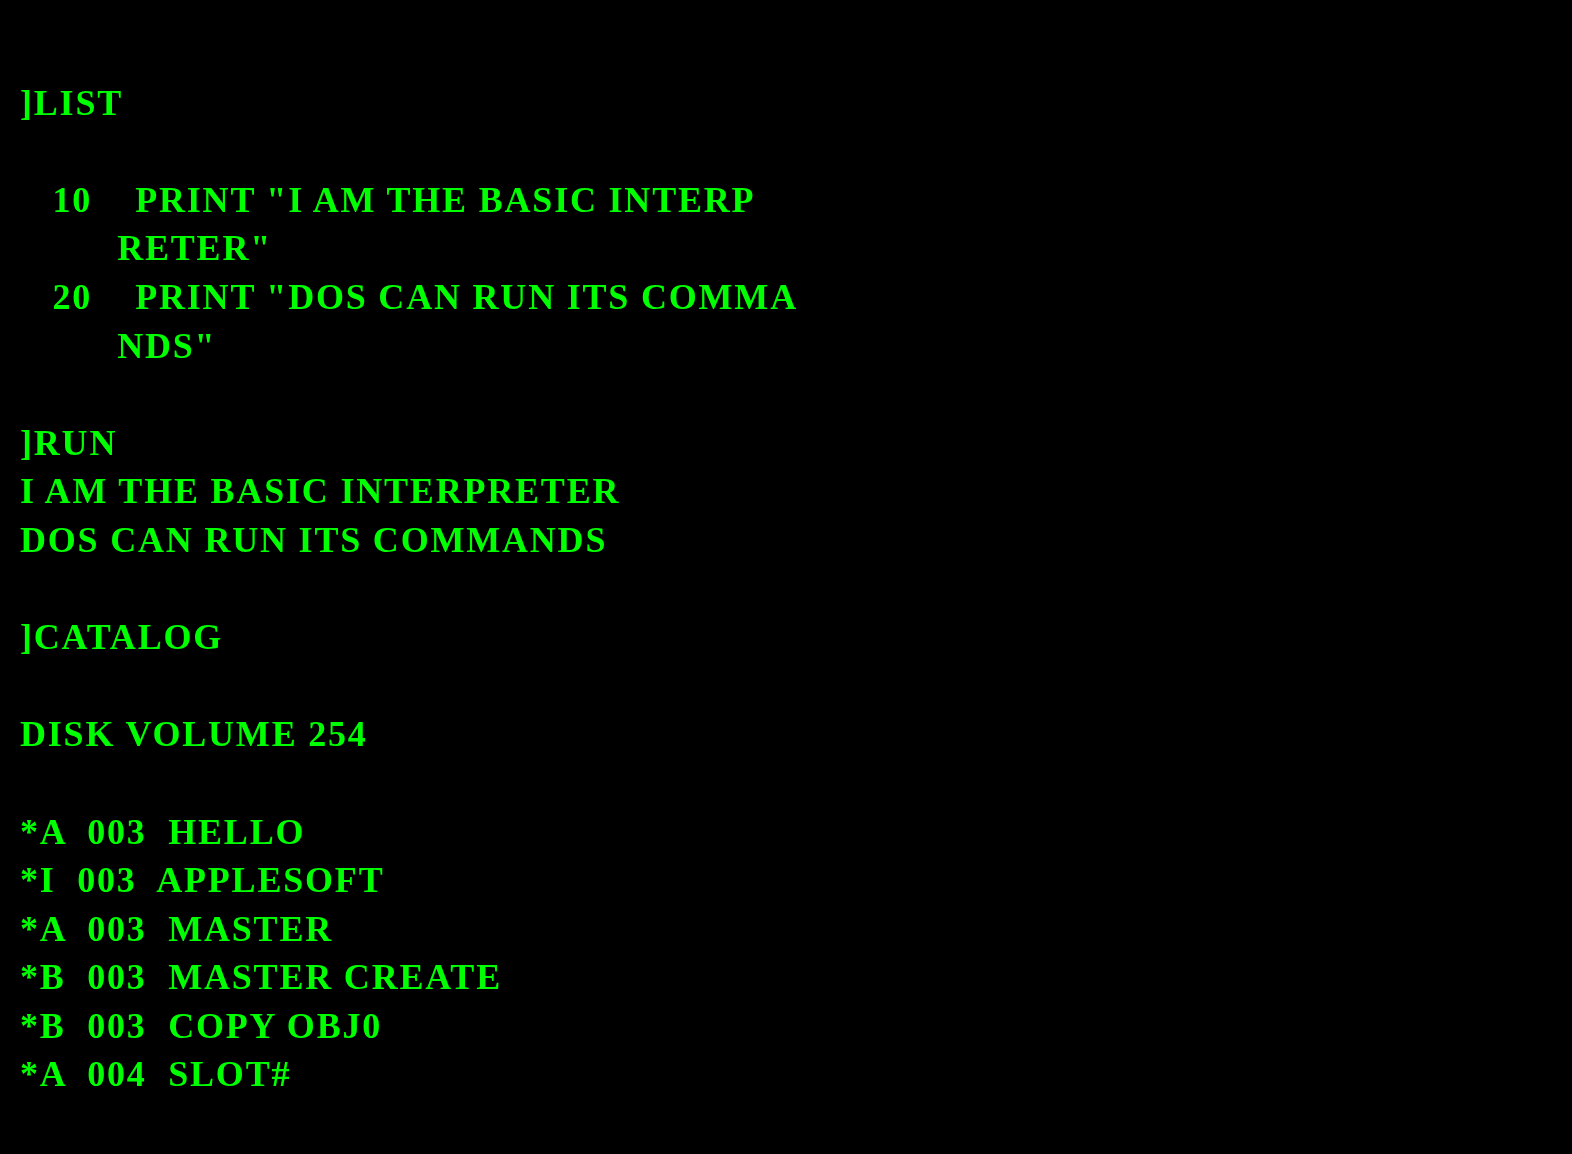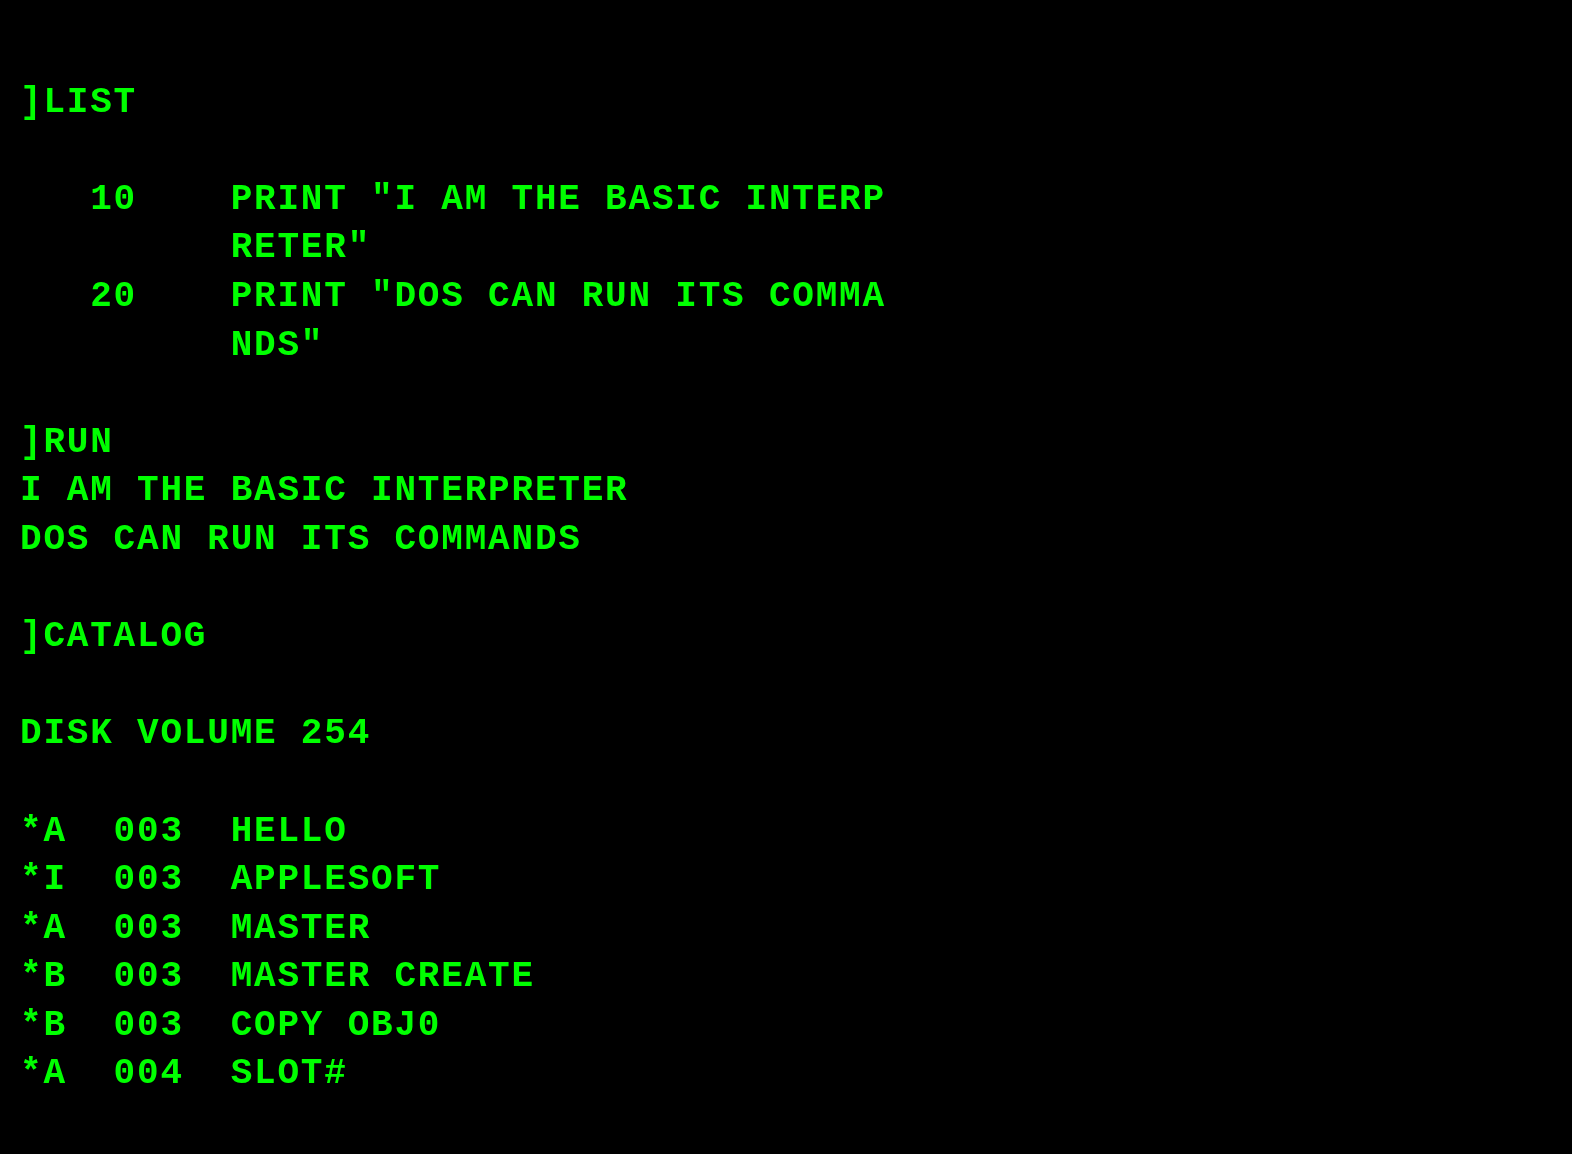--- a/index.html
+++ b/index.html
@@ -16,21 +16,21 @@
       display: flex;
       align-items: flex-start;
       justify-content: flex-start;
     }
 
     .terminal {
       background-color: #000000;
       width: 1572px;
       height: 1154px;
       padding: 30px 20px;
-      font-family: Liberation Mono, monospace;
+      font-family: Liberation Serif, serif;
       font-size: 36px;
       font-weight: bold;
       color: #00ff00;
       line-height: 1.35;
       white-space: pre;
       letter-spacing: 0.05em;
     }
 
     .line {
       display: block;

